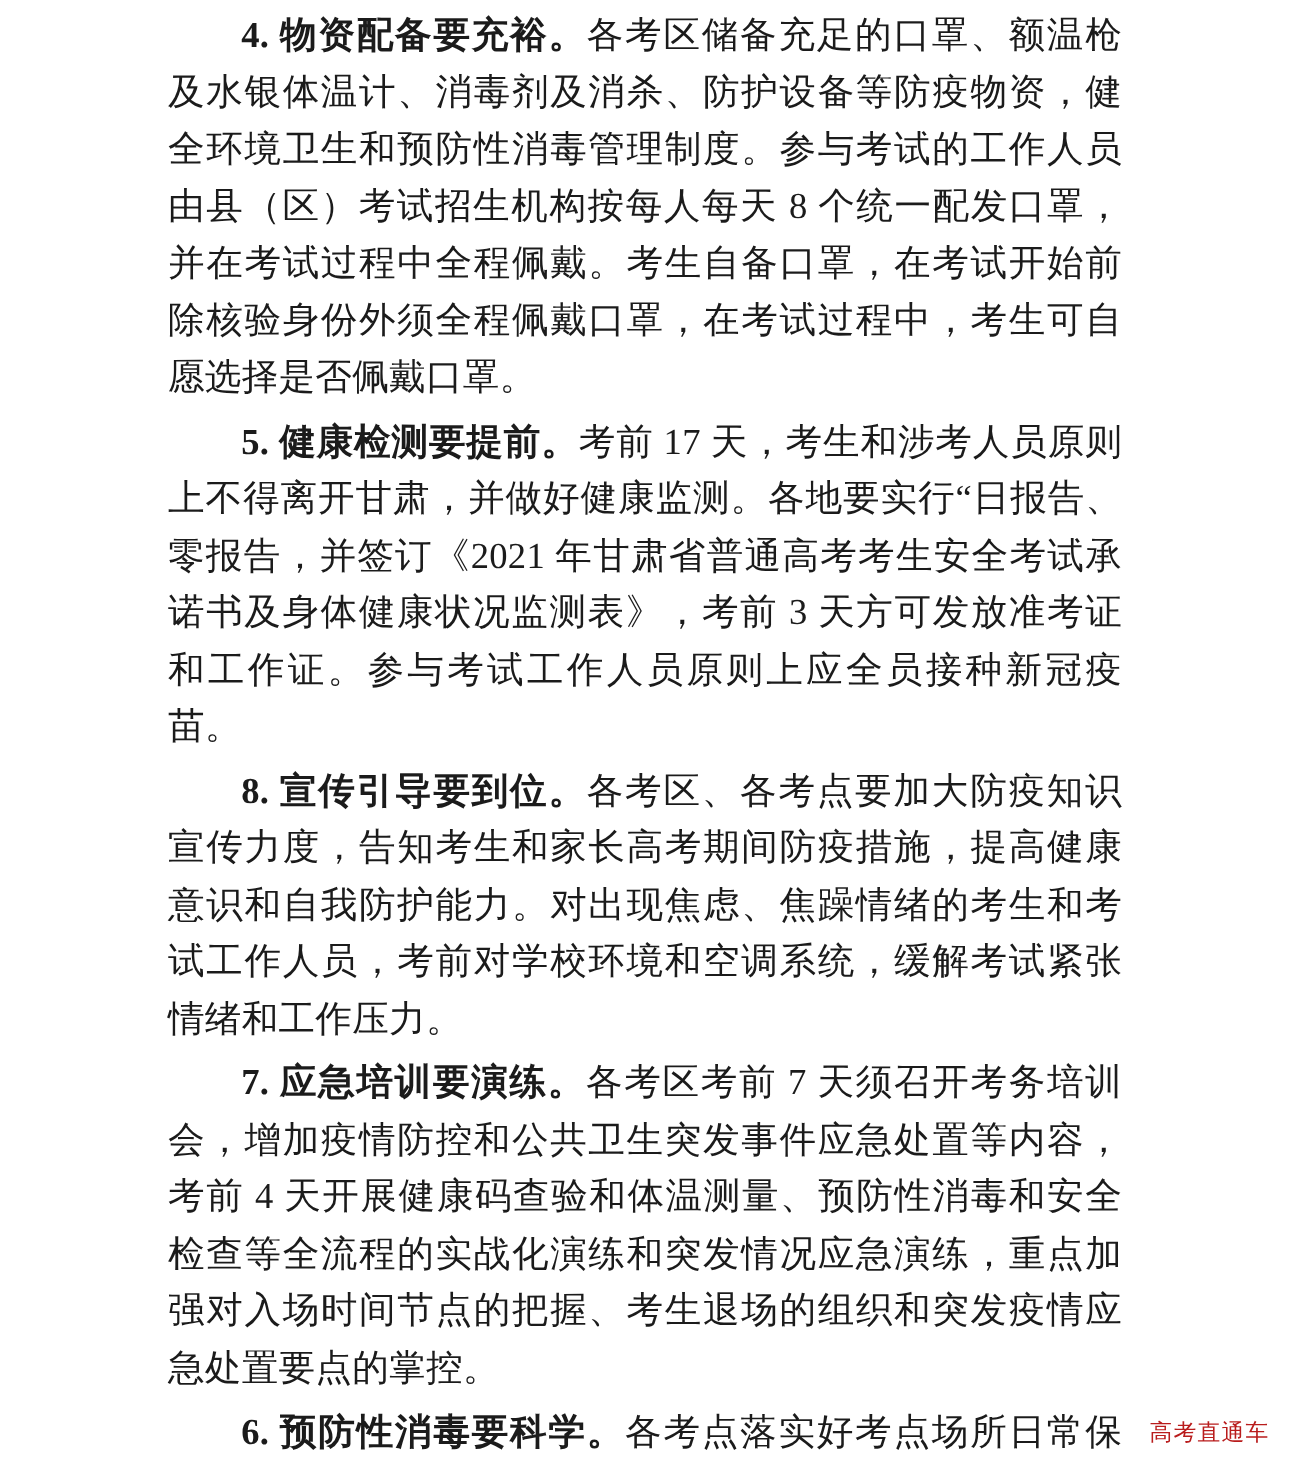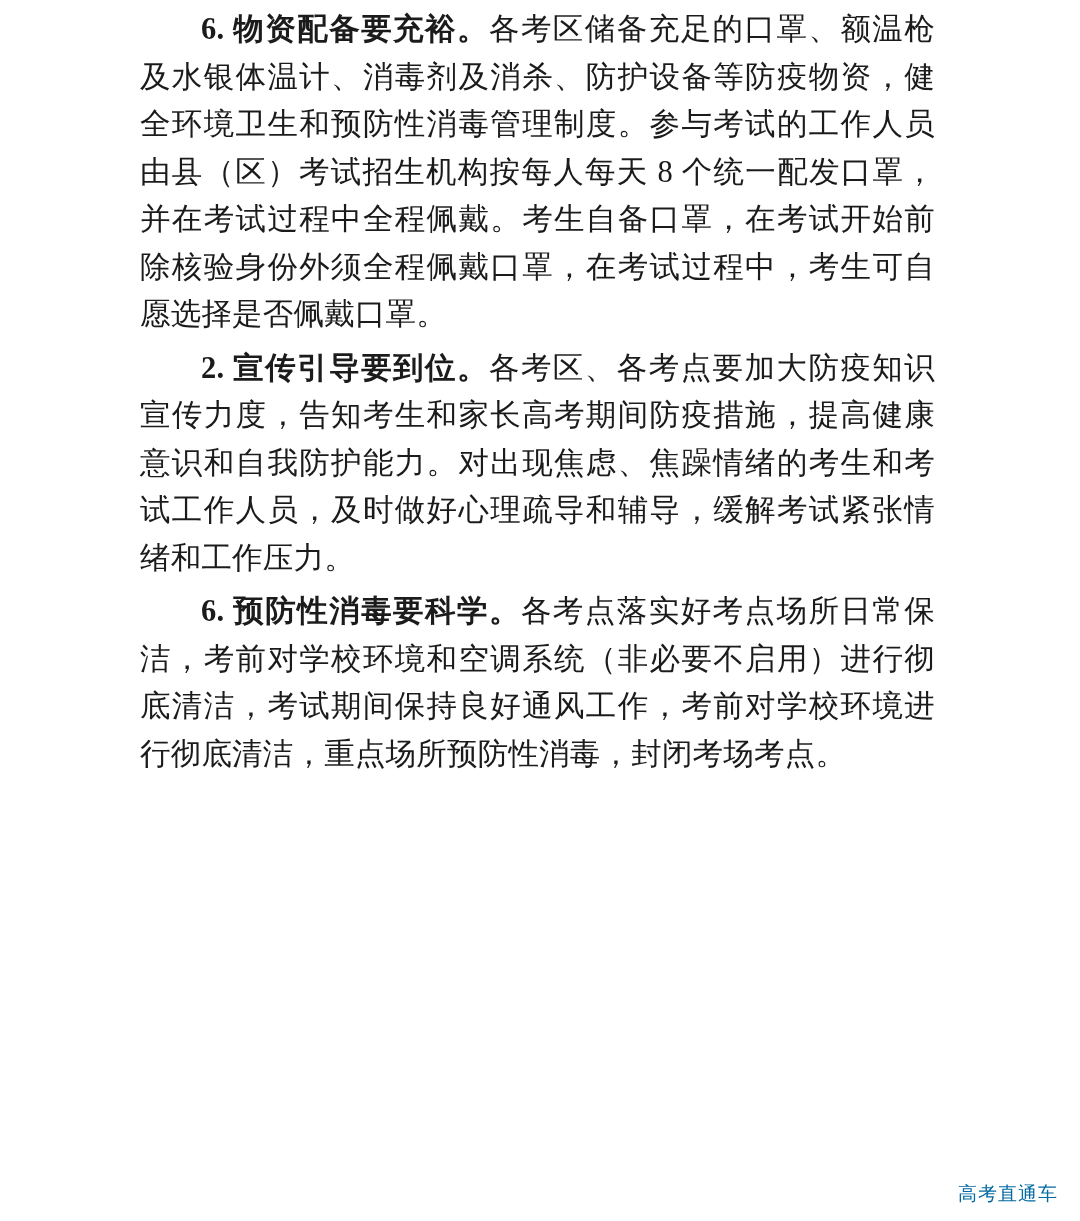--- a/index.html
+++ b/index.html
@@ -42,40 +42,46 @@
   }
   .para .lead {
     font-weight: bold;
   }
   .watermark {
     position: absolute;
     right: 22px;
     bottom: 14px;
     font-family: "Liberation Sans", "DejaVu Sans", sans-serif;
     font-size: 19px;
-    color: #0369a1;
+    color: #b91c1c;
     letter-spacing: 1px;
     white-space: nowrap;
   }
 </style>
 </head>
 <body>
 
 <div class="page">
   <div class="doc-body">
 
     <p class="para">
-      <span class="lead">6. 物资配备要充裕。</span><span>各考区储备充足的口罩、额温枪及水银体温计、消毒剂及消杀、防护设备等防疫物资，健全环境卫生和预防性消毒管理制度。参与考试的工作人员由县（区）考试招生机构按每人每天 8 个统一配发口罩，并在考试过程中全程佩戴。考生自备口罩，在考试开始前除核验身份外须全程佩戴口罩，在考试过程中，考生可自愿选择是否佩戴口罩。</span>
+      <span class="lead">4. 物资配备要充裕。</span><span>各考区储备充足的口罩、额温枪及水银体温计、消毒剂及消杀、防护设备等防疫物资，健全环境卫生和预防性消毒管理制度。参与考试的工作人员由县（区）考试招生机构按每人每天 8 个统一配发口罩，并在考试过程中全程佩戴。考生自备口罩，在考试开始前除核验身份外须全程佩戴口罩，在考试过程中，考生可自愿选择是否佩戴口罩。</span>
     </p>
 
+    <p class="para">
+      <span class="lead">5. 健康检测要提前。</span><span>考前 17 天，考生和涉考人员原则上不得离开甘肃，并做好健康监测。各地要实行“日报告、零报告，并签订《2021 年甘肃省普通高考考生安全考试承诺书及身体健康状况监测表》，考前 3 天方可发放准考证和工作证。参与考试工作人员原则上应全员接种新冠疫苗。</span>
+    </p>
 
     <p class="para">
-      <span class="lead">2. 宣传引导要到位。</span><span>各考区、各考点要加大防疫知识宣传力度，告知考生和家长高考期间防疫措施，提高健康意识和自我防护能力。对出现焦虑、焦躁情绪的考生和考试工作人员，及时做好心理疏导和辅导，缓解考试紧张情绪和工作压力。</span>
+      <span class="lead">8. 宣传引导要到位。</span><span>各考区、各考点要加大防疫知识宣传力度，告知考生和家长高考期间防疫措施，提高健康意识和自我防护能力。对出现焦虑、焦躁情绪的考生和考试工作人员，考前对学校环境和空调系统，缓解考试紧张情绪和工作压力。</span>
     </p>
 
+    <p class="para">
+      <span class="lead">7. 应急培训要演练。</span><span>各考区考前 7 天须召开考务培训会，增加疫情防控和公共卫生突发事件应急处置等内容，考前 4 天开展健康码查验和体温测量、预防性消毒和安全检查等全流程的实战化演练和突发情况应急演练，重点加强对入场时间节点的把握、考生退场的组织和突发疫情应急处置要点的掌控。</span>
+    </p>
 
     <p class="para">
       <span class="lead">6. 预防性消毒要科学。</span><span>各考点落实好考点场所日常保洁，考前对学校环境和空调系统（非必要不启用）进行彻底清洁，考试期间保持良好通风工作，考前对学校环境进行彻底清洁，重点场所预防性消毒，封闭考场考点。</span>
     </p>
 
   </div>
 
   <div class="watermark">高考直通车</div>
 </div>
 

